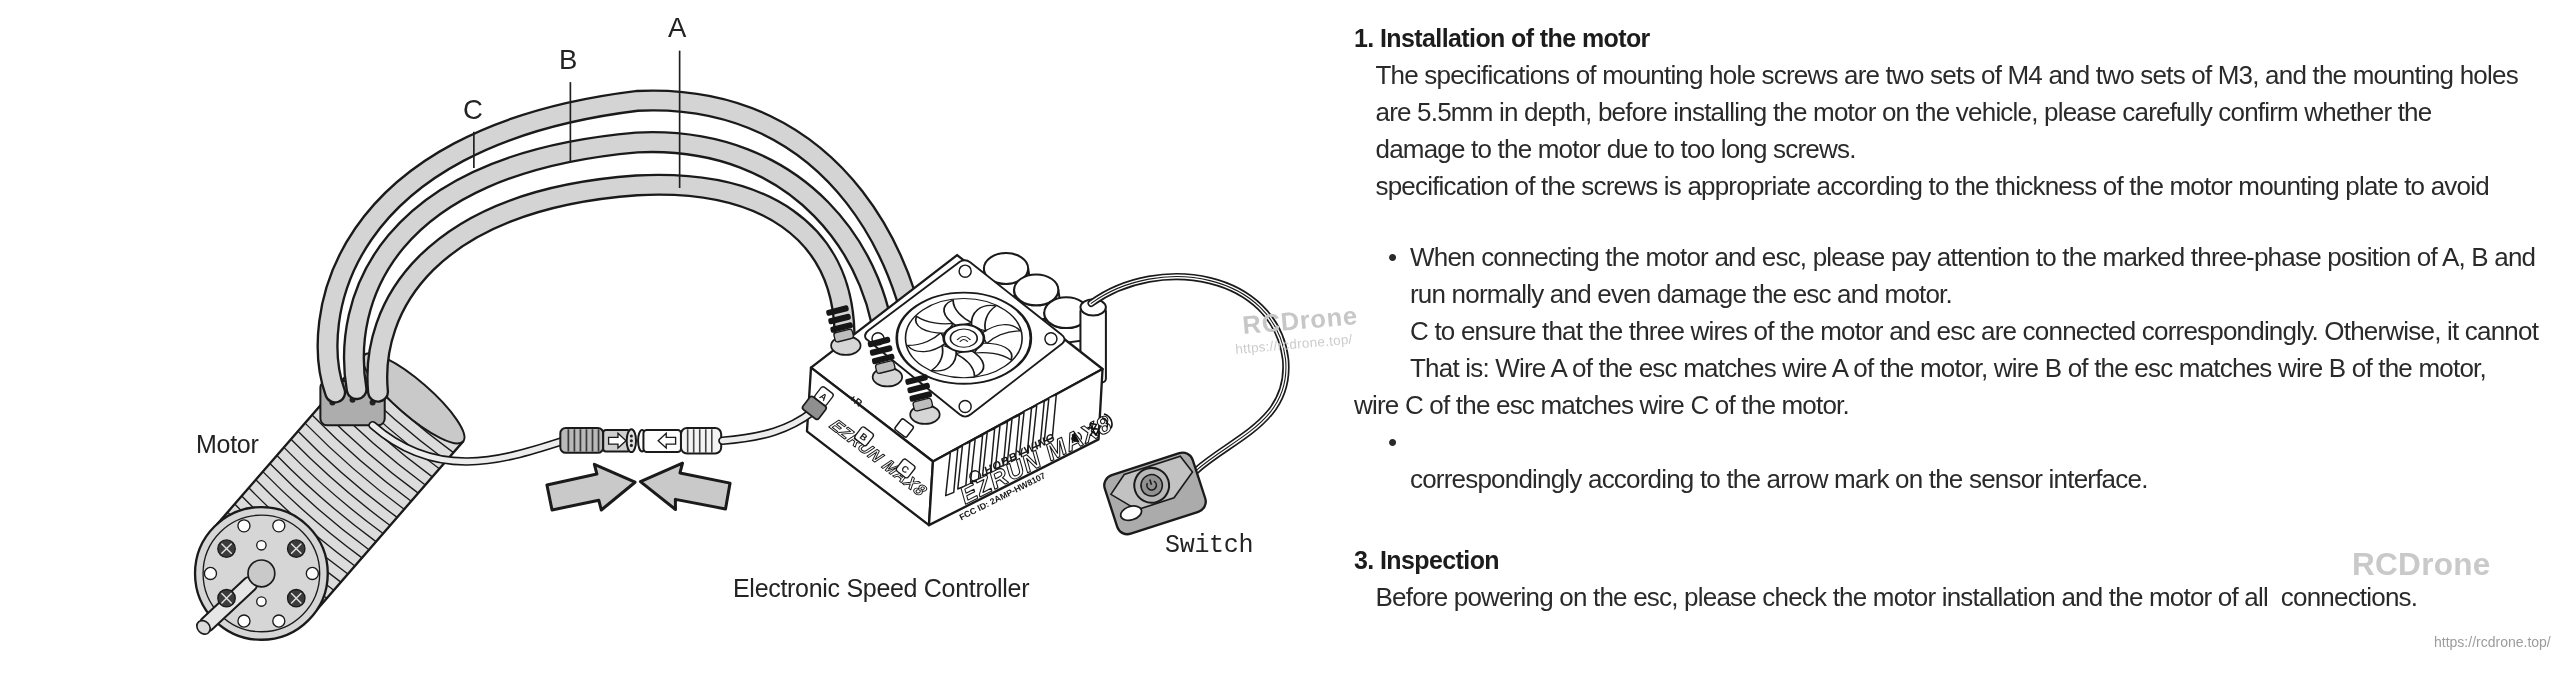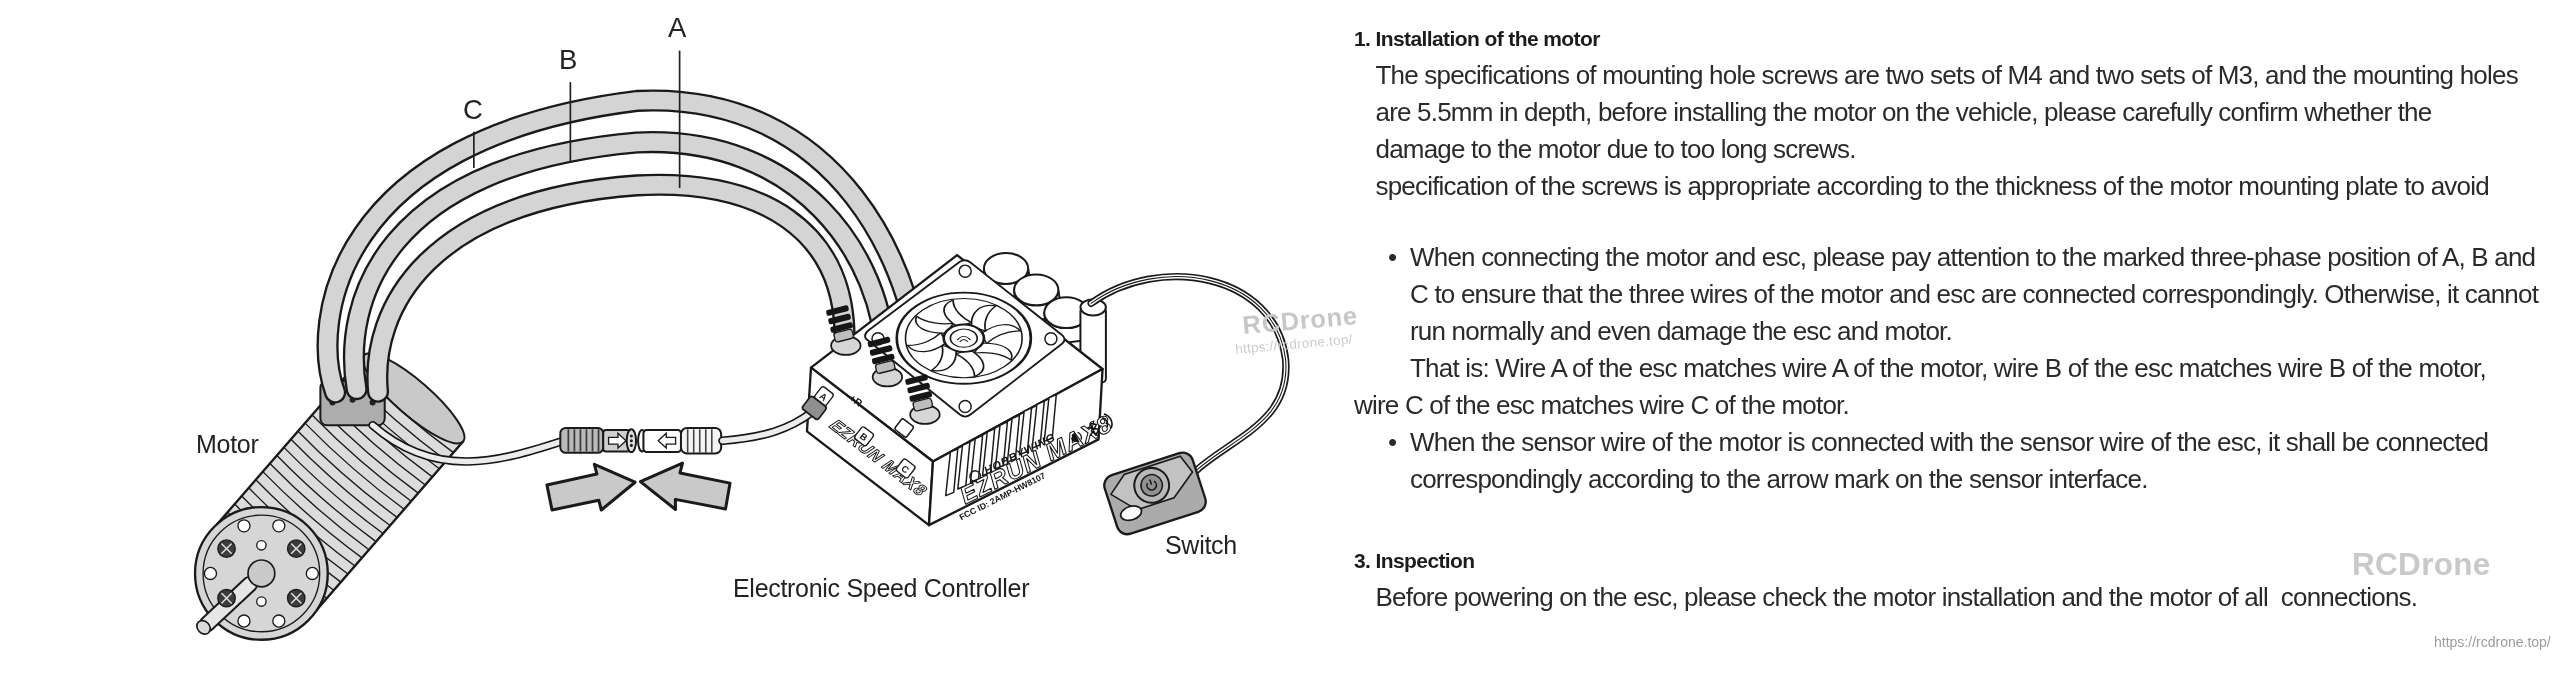--- a/index.html
+++ b/index.html
@@ -11,21 +11,21 @@
   .wire-letter{position:absolute;color:#232323;font-size:27.5px;white-space:pre;}
   
   .wm-mid{position:absolute;left:1232px;top:312px;transform:rotate(-5deg);transform-origin:left top;}
   .wm-mid-brand{font-size:25.5px;font-weight:600;color:#c7c7c7;letter-spacing:0.7px;margin-left:9.4px;}
   .wm-mid-url{font-size:13.4px;color:#cccccc;letter-spacing:0.3px;margin-top:1.3px;}
   .wm-corner-brand{position:absolute;left:2352px;top:546px;font-size:31.5px;font-weight:600;color:#c9c9c9;letter-spacing:0.3px;}
   .wm-corner-url{position:absolute;left:2434px;top:634px;font-size:14px;color:#9c9c9c;}
   
   .instr{position:absolute;left:1354px;top:20px;width:1207px;color:#2a2a2a;}
   .line{white-space:pre;height:37px;line-height:37px;font-size:26px;letter-spacing:-0.8px;}
-  .hline{font-weight:bold;font-size:21px;letter-spacing:-0.6px;color:#1c1c1c;}
+  .hline{font-weight:bold;font-size:25px;letter-spacing:-0.6px;color:#1c1c1c;}
   .b{margin-left:21.5px;}
   .bl{margin-left:34px;display:flex;}
   .dot{width:22px;flex:none;}
   .cont{margin-left:56px;}
   .cont2{}
   .sp1{height:34px;}
   .sp2{height:44px;}
 </style>
 </head>
 <body>
@@ -278,47 +278,46 @@
         <path d="M-5,-5 a7,7 0 1 0 10,0 M0,-9 V-1" stroke="#1a1a1a" stroke-width="2.4" fill="none"></path>
       </g>
     </g>
   </svg>
 
   <div class="wire-letter" style="left:668px;top:12px;">A</div>
   <div class="wire-letter" style="left:559px;top:44px;">B</div>
   <div class="wire-letter" style="left:463px;top:94px;">C</div>
   <div class="diagram-label" style="left:196px;top:418px;margin-top:12px;">Motor</div>
   <div class="diagram-label" style="left:733px;top:530px;margin-top:44px;">Electronic Speed Controller</div>
-  <div class="diagram-label" style="left:1165px;top:531px;">Switch</div>
+  <div class="diagram-label" style="left:1165px;top:531px;font-family:Liberation Mono, monospace;">Switch</div>
 
   <div class="wm-mid">
     <div class="wm-mid-brand">RCDrone</div>
     <div class="wm-mid-url">https://rcdrone.top/</div>
   </div>
 
   <div class="instr">
     <div class="line hline">1. Installation of the motor</div>
     <div class="line b">The specifications of mounting hole screws are two sets of M4 and two sets of M3, and the mounting holes</div>
     <div class="line b">are 5.5mm in depth, before installing the motor on the vehicle, please carefully confirm whether the</div>
     <div class="line b">damage to the motor due to too long screws.</div>
     <div class="line b">specification of the screws is appropriate according to the thickness of the motor mounting plate to avoid</div>
 
     <div class="sp1"></div>
 
     <div class="line bl">
       <span class="dot">•</span>
       <span>When connecting the motor and esc, please pay attention to the marked three-phase position of A, B and</span>
     </div>
+    <div class="line cont">run normally and even damage the esc and motor.</div>
     <div class="line cont">C to ensure that the three wires of the motor and esc are connected correspondingly. Otherwise, it cannot</div>
-    <div class="line cont">run normally and even damage the esc and motor.</div>
     <div class="line cont">That is: Wire A of the esc matches wire A of the motor, wire B of the esc matches wire B of the motor,</div>
     <div class="line cont2">wire C of the esc matches wire C of the motor.</div>
     <div class="line bl">
       <span class="dot">•</span>
-      <span>When the sensor wire of the motor is connected with the sensor wire of the esc, it shall be connected</span>
     </div>
     <div class="line cont">correspondingly according to the arrow mark on the sensor interface.</div>
 
     <div class="sp2"></div>
 
     <div class="line hline">3. Inspection</div>
     <div class="line b">Before powering on the esc, please check the motor installation and the motor of all  connections.</div>
   </div>
 
   <div class="wm-corner-brand">RCDrone</div>

